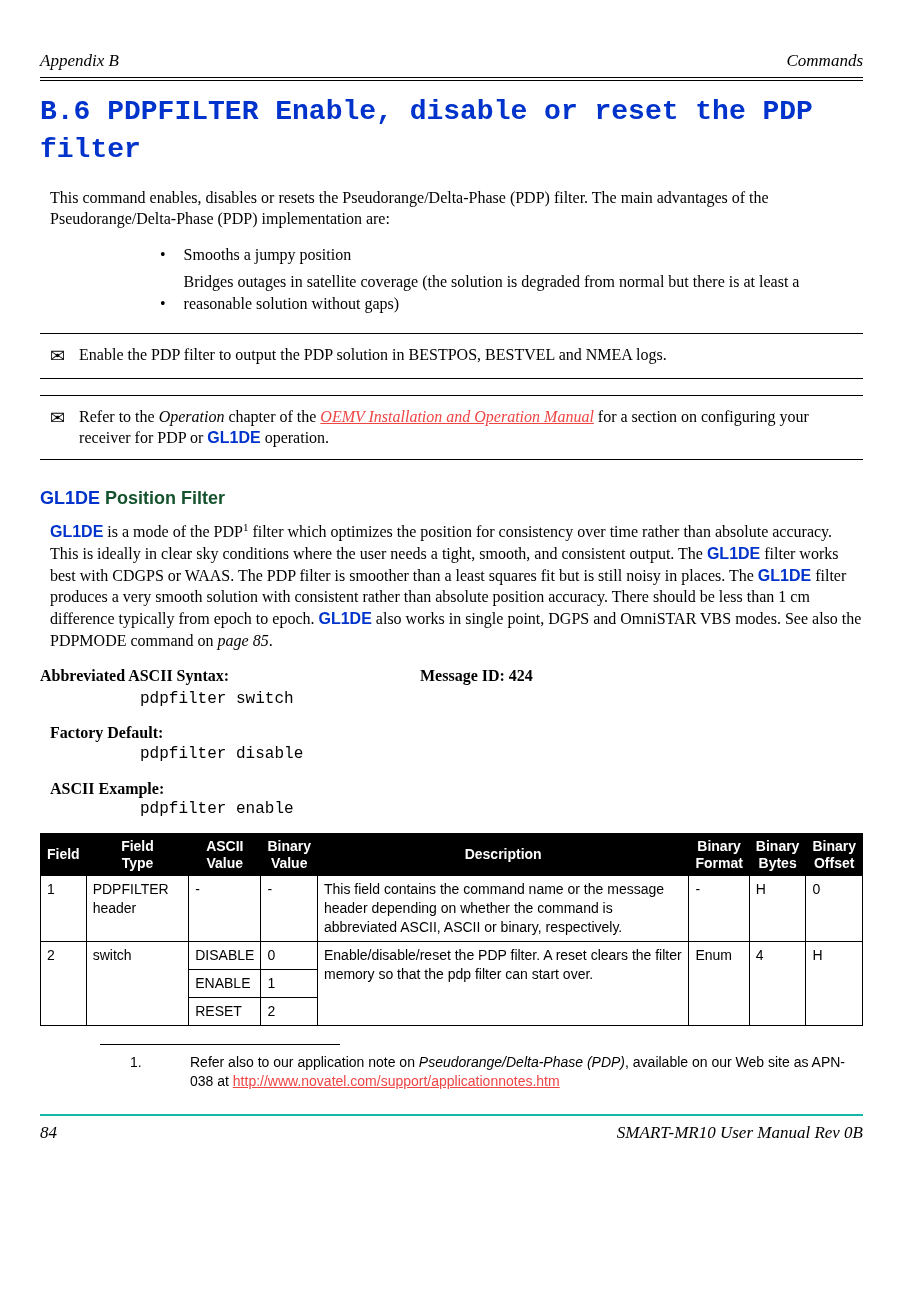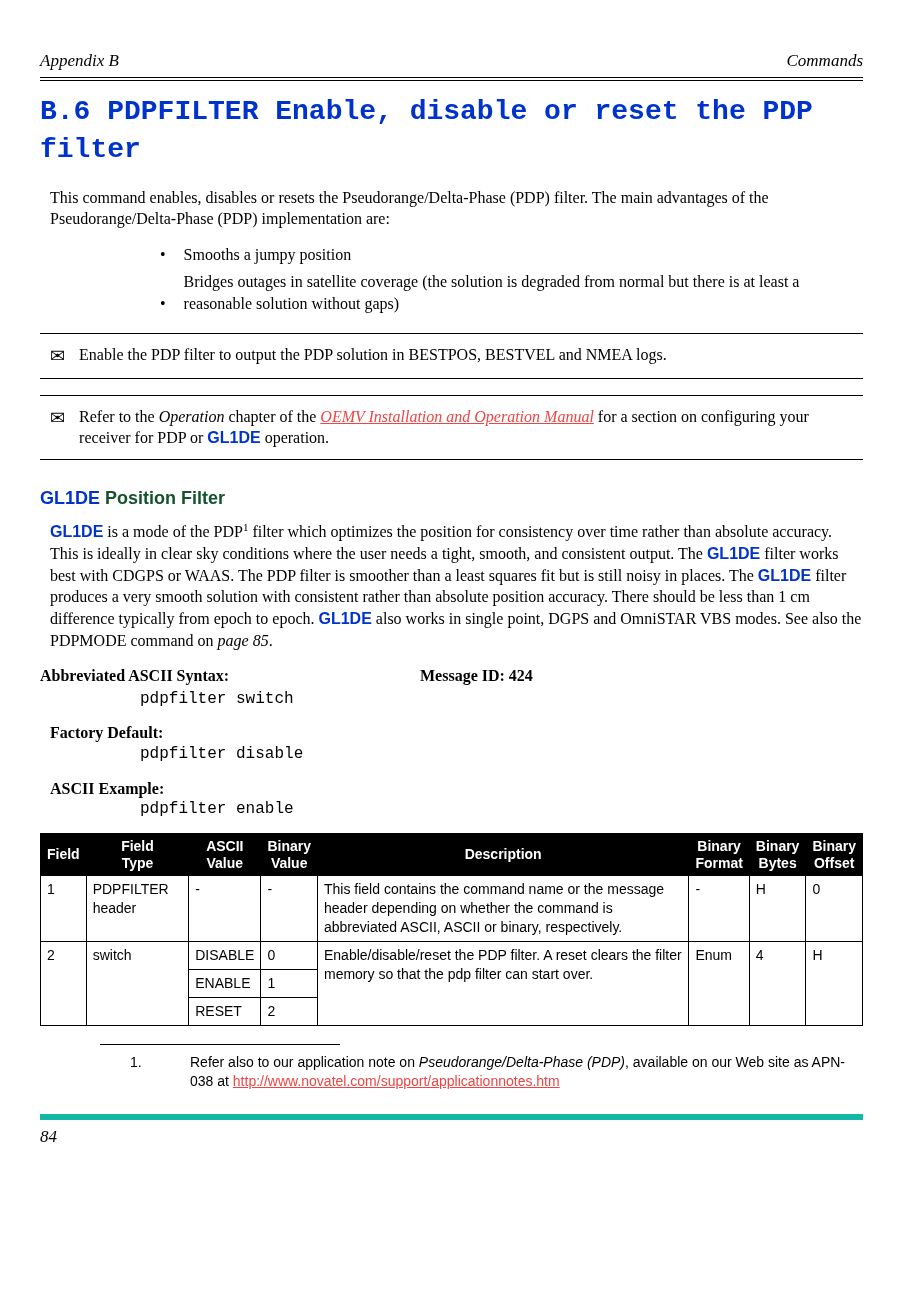--- a/index.html
+++ b/index.html
@@ -104,21 +104,21 @@
     margin-left: 90px;
     display: flex;
     gap: 40px;
   }
   .footnote-num { min-width: 20px; }
   .footer-row {
     display: flex;
     justify-content: space-between;
     font-style: italic;
     font-size: 17px;
-    border-top: 6px solid #14b8a6;
+    border-top: 2px solid #14b8a6;
     padding-top: 6px;
     margin-top: 24px;
   }
   sup { font-size: 11px; vertical-align: super; }
 </style>
 </head>
 <body>
 
 <div class="header-row">
   <span>Appendix B</span>
@@ -217,13 +217,14 @@
 <hr class="footnote-sep">
 <div class="footnote">
   <span class="footnote-num">1.</span>
   <span>
     <span>Refer also to our application note on </span><i>Pseudorange/Delta-Phase (PDP)</i><span>, available on our Web site as APN-038 at </span><a href="#" class="link">http://www.novatel.com/support/applicationnotes.htm</a>
   </span>
 </div>
 
 <div class="footer-row">
   <span>84</span>
+  <span>SMART-MR10 User Manual Rev 0B</span>
 </div>
 
 </body></html>

